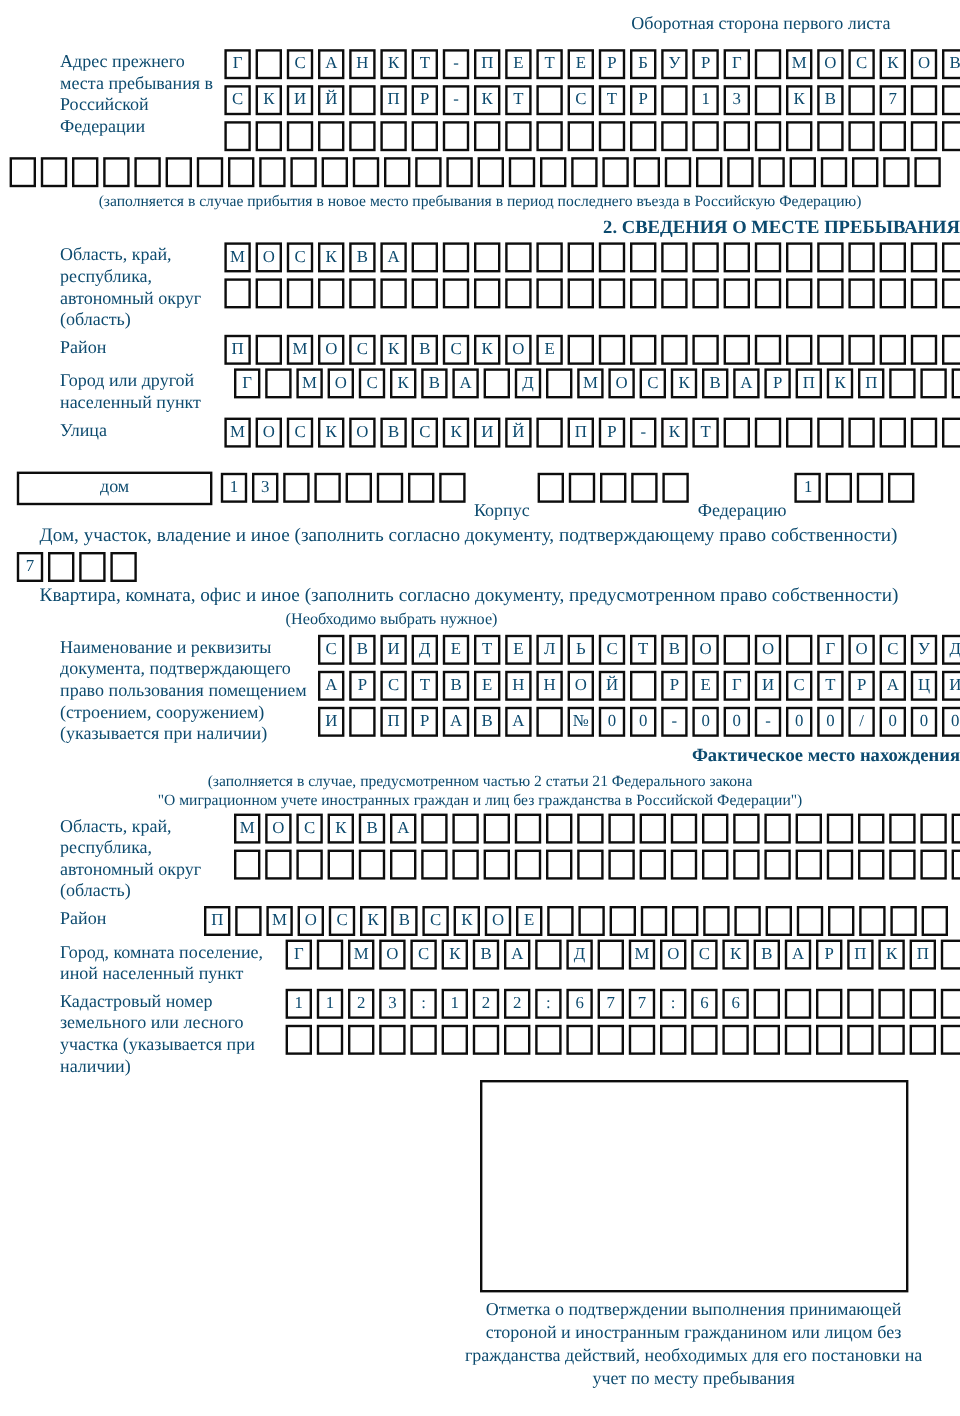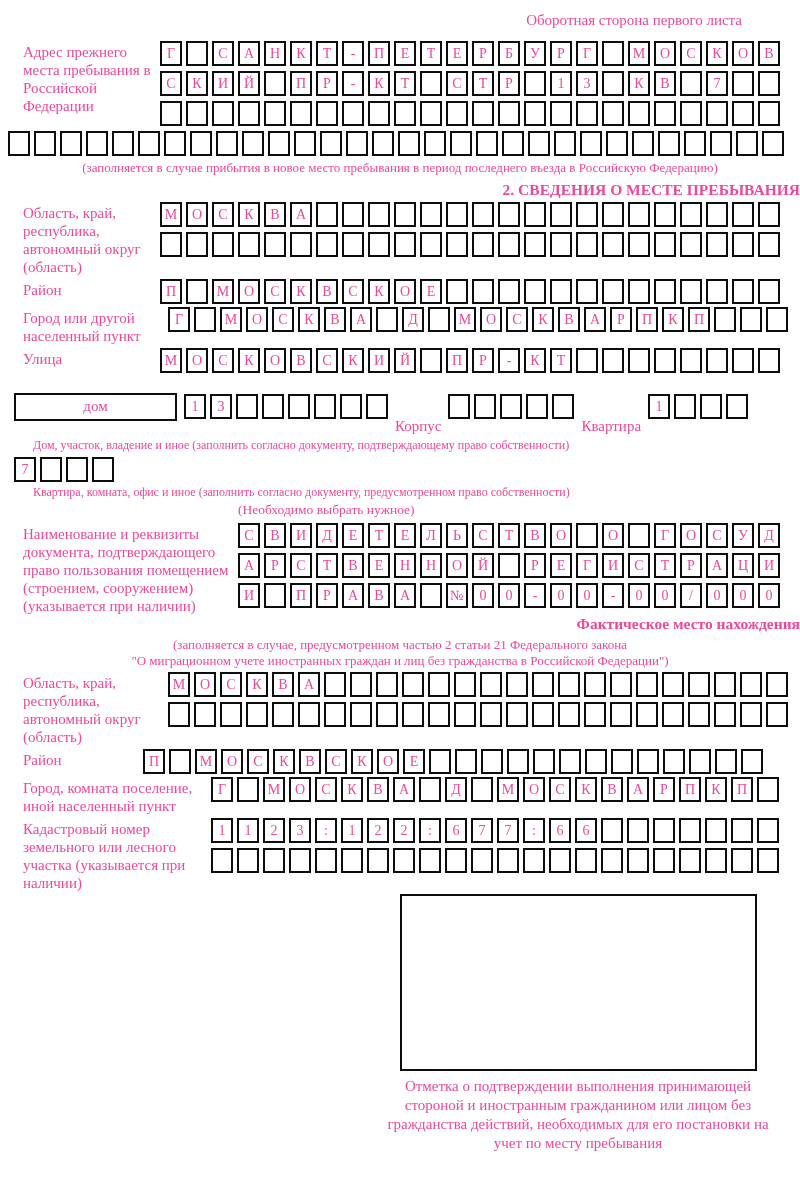--- a/index.html
+++ b/index.html
@@ -1,40 +1,40 @@
 <!DOCTYPE html>
 <html><head>
 <meta charset="utf-8">
 <style>
   html,body{margin:0;padding:0;background:#fff;}
   .page{
     width:800px;height:1180px;box-sizing:border-box;position:relative;overflow:hidden;
-    background:#ffffff;color:#ec4899;
+    background:#ffffff;color:#0c4a6e;
     font-family:"Liberation Serif","DejaVu Serif",serif;
     padding-top:12px;
     border-radius:24px;
   }
   .corner{text-align:right;padding-right:58px;font-size:15px;}
-  .field{display:flex;padding-left:23px;margin-top:3px;}
+  .field{display:flex;padding-left:50px;margin-top:3px;}
   .label{width:137px;flex:none;font-size:15px;line-height:18px;padding-top:2px;padding-right:6px;box-sizing:border-box;}
   .label.w215{width:215px;}
   .label.w145{width:145px;}
   .label.w120{width:120px;}
   .label.w188{width:188px;}
   .rows{display:flex;flex-direction:column;gap:5px;}
   .boxrow{display:flex;gap:4px;height:25px;}
   .indent8{margin-left:8px;}
   .cell{
     width:22px;height:25px;flex:none;box-sizing:border-box;
     border:2px solid #0d0d0d;display:flex;align-items:center;justify-content:center;
     font-size:14px;line-height:1;background:#fff;
   }
   .fullrow{padding-left:8px;margin-top:5px;}
   .note{font-size:13px;text-align:center;margin-top:4px;}
-  .ln-note{font-size:12px;padding-left:33px;margin-top:3px;}
+  .ln-note{font-size:16px;padding-left:33px;margin-top:3px;}
   .sub-note{font-size:13.5px;margin-left:238px;margin-top:2px;}
   .sec-title{font-size:15.5px;font-weight:bold;text-align:right;margin-top:5px;}
   .house-row{display:flex;align-items:center;padding-left:14px;margin-top:5px;gap:7px;}
   .widebox{
     border:2px solid #0d0d0d;height:28px;box-sizing:border-box;flex:none;
     display:flex;align-items:center;justify-content:center;font-size:15px;background:#fff;
   }
   .dom{width:163px;}
   .kv{width:200px;}
   .inline-label{font-size:15px;white-space:nowrap;margin-top:40px;}
@@ -335,21 +335,21 @@
         <span class="cell"></span>
       </div>
     <div class="inline-label">Корпус</div>
     <div class="boxrow">
         <span class="cell"></span>
         <span class="cell"></span>
         <span class="cell"></span>
         <span class="cell"></span>
         <span class="cell"></span>
       </div>
-    <div class="inline-label">Квартира</div>
+    <div class="inline-label">Федерацию</div>
     <div class="boxrow">
         <span class="cell">1</span>
         <span class="cell"></span>
         <span class="cell"></span>
         <span class="cell"></span>
       </div>
   </div>
   <div class="ln-note">Дом, участок, владение и иное (заполнить согласно документу, подтверждающему право собственности)</div>
 
   <div class="house-row" style="margin-top:4px;">

